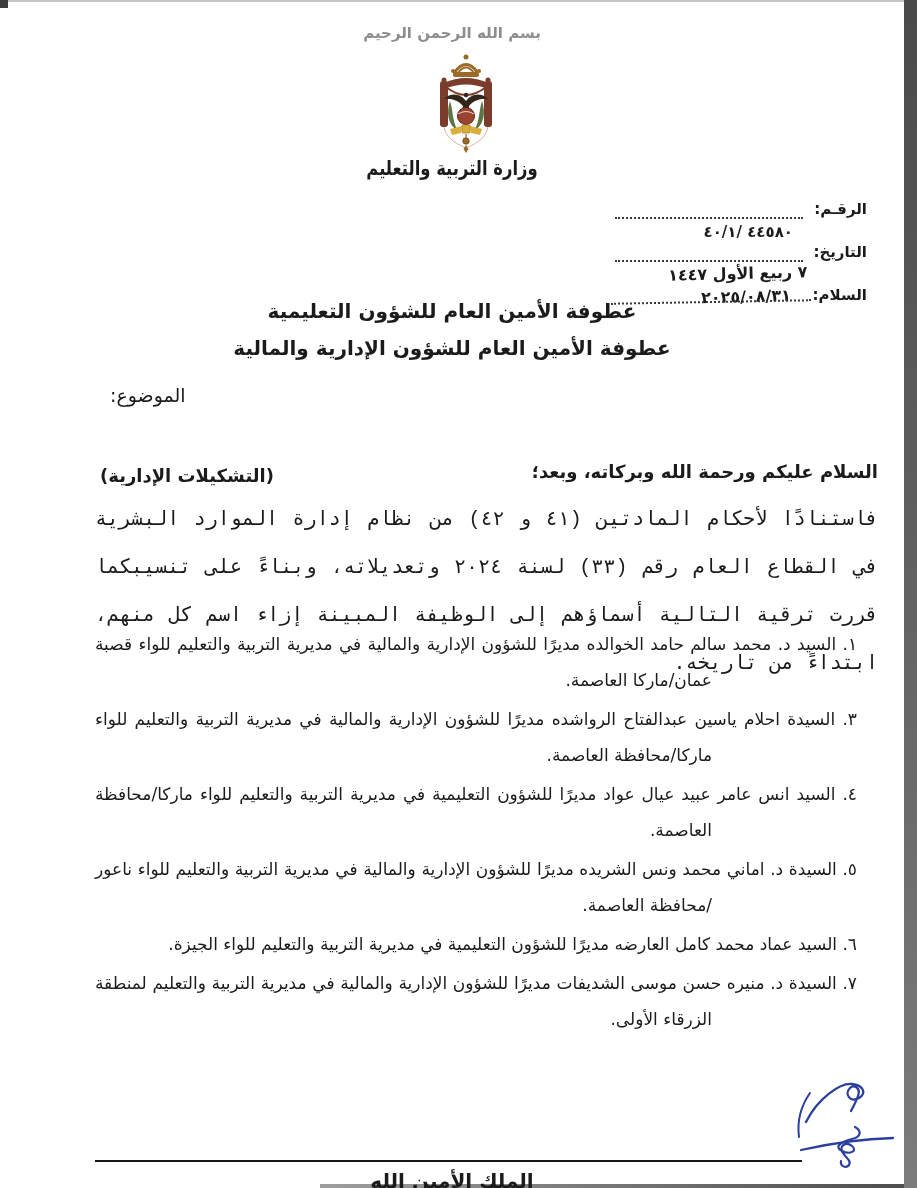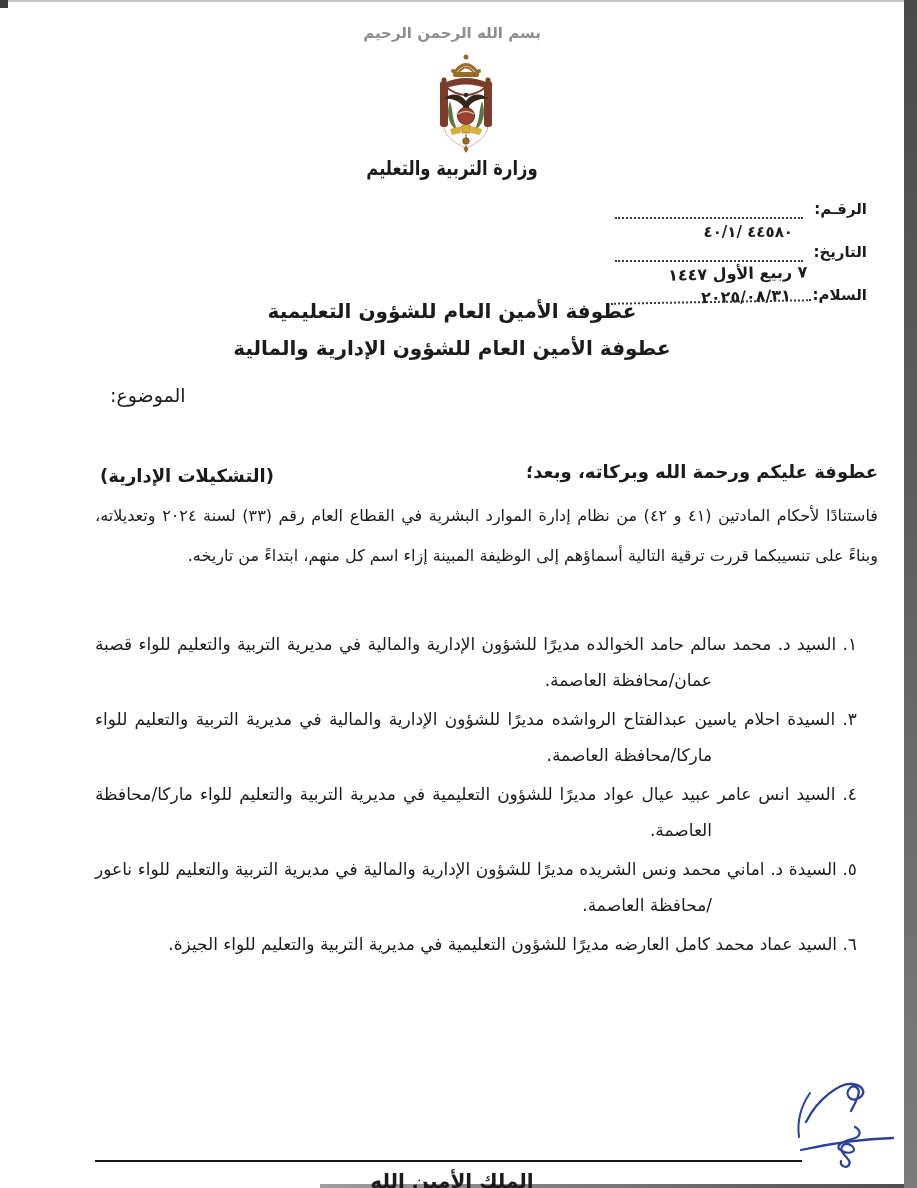--- a/index.html
+++ b/index.html
@@ -42,21 +42,21 @@
   .addressees{position:absolute;top:293px;left:0;right:13px;text-align:center;
     font-weight:bold;font-size:20px;line-height:37px;}
 
   
   .subject-label{position:absolute;top:384px;left:110px;font-weight:normal;font-size:19px;direction:rtl;}
   .subject-value{position:absolute;top:424px;left:100px;font-weight:bold;font-size:18px;direction:rtl;margin-top:41px;}
 
   .greeting{position:absolute;top:461px;right:39px;font-weight:bold;font-size:18px;}
 
   .body-par{position:absolute;top:496px;right:39px;left:95px;
-    font-size:16px;line-height:40px;text-align:justify;text-justify:inter-word;}
+    font-size:20px;line-height:48px;text-align:justify;text-justify:inter-word;font-family:Liberation Mono, monospace;}
 
   .items{position:absolute;top:626px;right:60px;left:95px;font-size:17px;line-height:36px;}
   .item{text-align:justify;text-justify:inter-word;padding-right:145px;text-indent:-145px;margin-bottom:3px;}
   .item .num{font-weight:normal;}
 
   .footer-line{position:absolute;top:1160px;left:95px;width:707px;border-top:2px solid #161616;}
   .footer-clip{position:absolute;top:1169px;left:0;right:13px;text-align:center;
     font-weight:bold;font-size:20px;}
 
   .sig-svg{position:absolute;top:0;left:0;width:917px;height:1188px;pointer-events:none;}
@@ -134,45 +134,49 @@
   </div>
 
   <div class="addressees">
     <div>عطوفة الأمين العام للشؤون التعليمية</div>
     <div>عطوفة الأمين العام للشؤون الإدارية والمالية</div>
   </div>
 
   <div class="subject-label">الموضوع:</div>
   <div class="subject-value">(التشكيلات الإدارية)</div>
 
-  <div class="greeting">عطوفة عليكم ورحمة الله وبركاته، وبعد؛</div>
+  <div class="greeting">السلام عليكم ورحمة الله وبركاته، وبعد؛</div>
 
   <div class="body-par">فاستنادًا لأحكام المادتين (٤١ و ٤٢) من نظام إدارة الموارد البشرية في القطاع العام رقم (٣٣) لسنة ٢٠٢٤ وتعديلاته، وبناءً على تنسيبكما قررت ترقية التالية أسماؤهم إلى الوظيفة المبينة إزاء اسم كل منهم، ابتداءً من تاريخه.</div>
 
   <div class="items">
     <div class="item">
       <span class="num">١.</span>
-      <span>السيد د. محمد سالم حامد الخوالده مديرًا للشؤون الإدارية والمالية في مديرية التربية والتعليم للواء قصبة عمان/محافظة العاصمة.</span>
+      <span>السيد د. محمد سالم حامد الخوالده مديرًا للشؤون الإدارية والمالية في مديرية التربية والتعليم للواء قصبة عمان/ماركا العاصمة.</span>
     </div>
     <div class="item">
       <span class="num">٣.</span>
       <span>السيدة احلام ياسين عبدالفتاح الرواشده مديرًا للشؤون الإدارية والمالية في مديرية التربية والتعليم للواء ماركا/محافظة العاصمة.</span>
     </div>
     <div class="item">
       <span class="num">٤.</span>
       <span>السيد انس عامر عبيد عيال عواد مديرًا للشؤون التعليمية في مديرية التربية والتعليم للواء ماركا/محافظة العاصمة.</span>
     </div>
     <div class="item">
       <span class="num">٥.</span>
       <span>السيدة د. اماني محمد ونس الشريده مديرًا للشؤون الإدارية والمالية في مديرية التربية والتعليم للواء ناعور /محافظة العاصمة.</span>
     </div>
     <div class="item">
       <span class="num">٦.</span>
       <span>السيد عماد محمد كامل العارضه مديرًا للشؤون التعليمية في مديرية التربية والتعليم للواء الجيزة.</span>
     </div>
+    <div class="item">
+      <span class="num">٧.</span>
+      <span>السيدة د. منيره حسن موسى الشديفات مديرًا للشؤون الإدارية والمالية في مديرية التربية والتعليم لمنطقة الزرقاء الأولى.</span>
+    </div>
   </div>
 
   <div class="footer-line"></div>
   <div class="footer-clip">الملك الأمين الله</div>
 
   <svg class="sig-svg" viewBox="0 0 917 1188">
     <path d="M806 1122 C818 1098 840 1083 852 1084 C863 1085 867 1093 859 1098 C850 1103 844 1094 850 1088 C854 1084 861 1088 858 1096 C856 1102 853 1107 851 1111" fill="none" stroke="#2b3f9e" stroke-width="2.3" stroke-linecap="round"></path>
     <path d="M810 1093 C801 1106 797 1122 799 1137" fill="none" stroke="#2b3f9e" stroke-width="2" stroke-linecap="round"></path>
     <path d="M801 1150 C828 1144 856 1139 893 1138" fill="none" stroke="#2b3f9e" stroke-width="2.3" stroke-linecap="round"></path>
     <path d="M855 1127 C862 1131 861 1137 852 1139 C840 1142 834 1147 842 1151 C850 1155 858 1151 852 1146 C846 1141 838 1146 843 1153 C846 1158 852 1161 849 1165 C846 1169 840 1166 841 1161" fill="none" stroke="#2b3f9e" stroke-width="2.2" stroke-linecap="round"></path>

